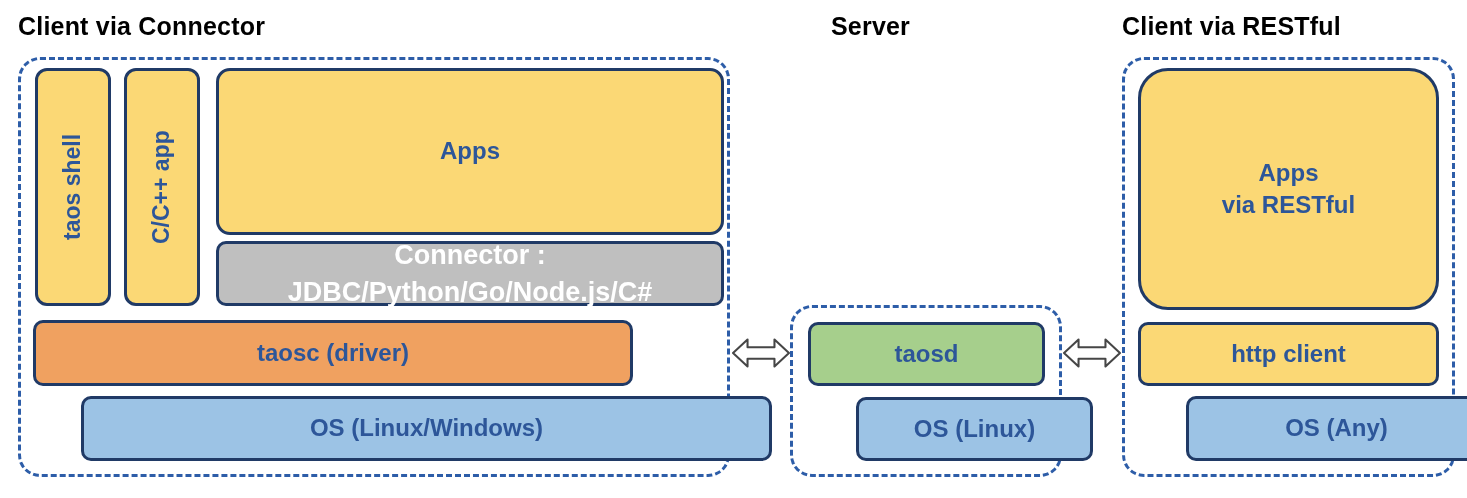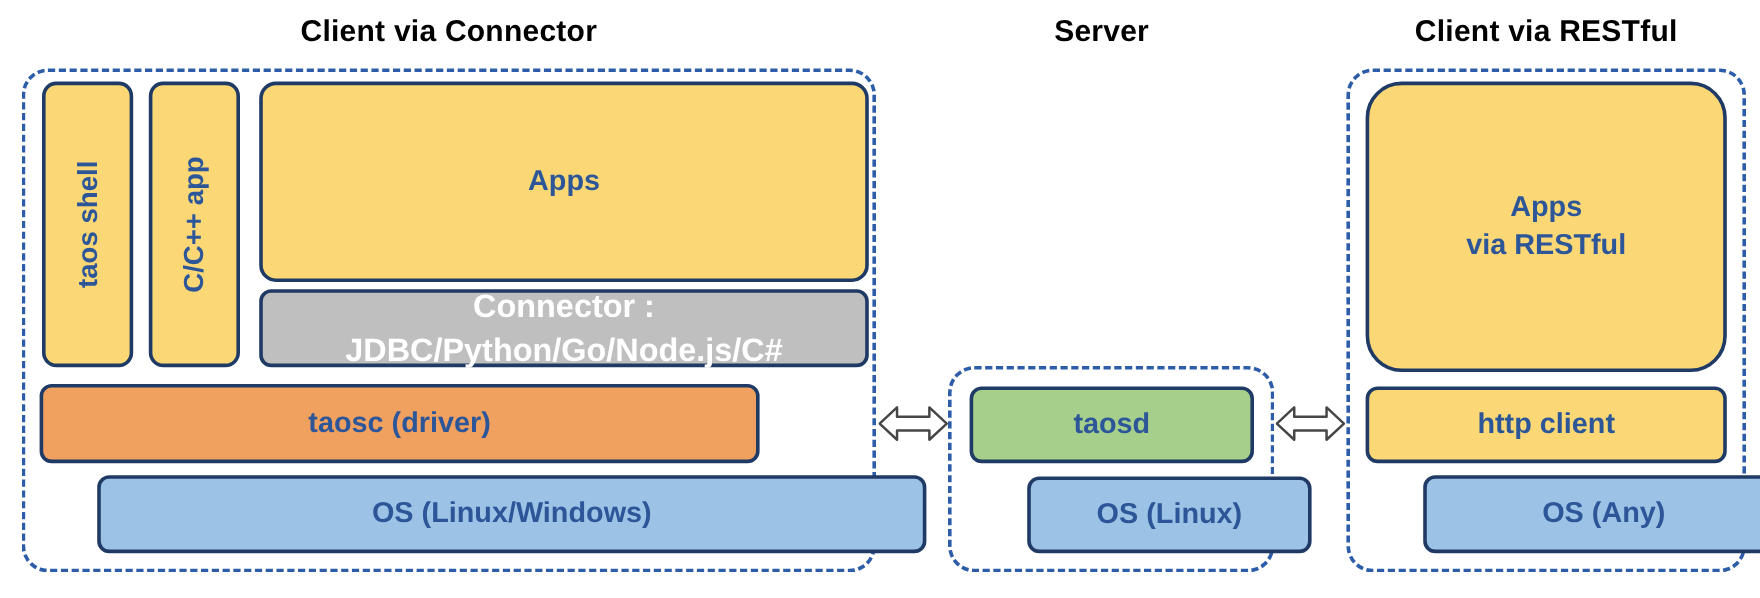--- a/index.html
+++ b/index.html
@@ -10,28 +10,28 @@
     position: relative;
     width: 1467px;
     height: 498px;
     background: #ffffff;
     overflow: hidden;
   }
 
   .title {
     position: absolute;
     top: 12px;
-    text-align: center;
+    text-align: left;
     font-size: 25px;
     font-weight: bold;
     color: #000000;
     letter-spacing: 0.2px;
   }
   .title-left  { left: 18px;   width: 712px; }
-  .title-mid   { left: 782px;  width: 272px; }
+  .title-mid   { left: 831px;  width: 272px; }
   .title-right { left: 1122px; width: 333px; }
 
   .group {
     position: absolute;
     border: 3px dashed var(--dashed_border);
     border-radius: 22px;
     background: transparent;
   }
   .group-left  { left: 18px;   top: 57px;  width: 712px; height: 420px; }
   .group-mid   { left: 790px;  top: 305px; width: 272px; height: 172px; }

